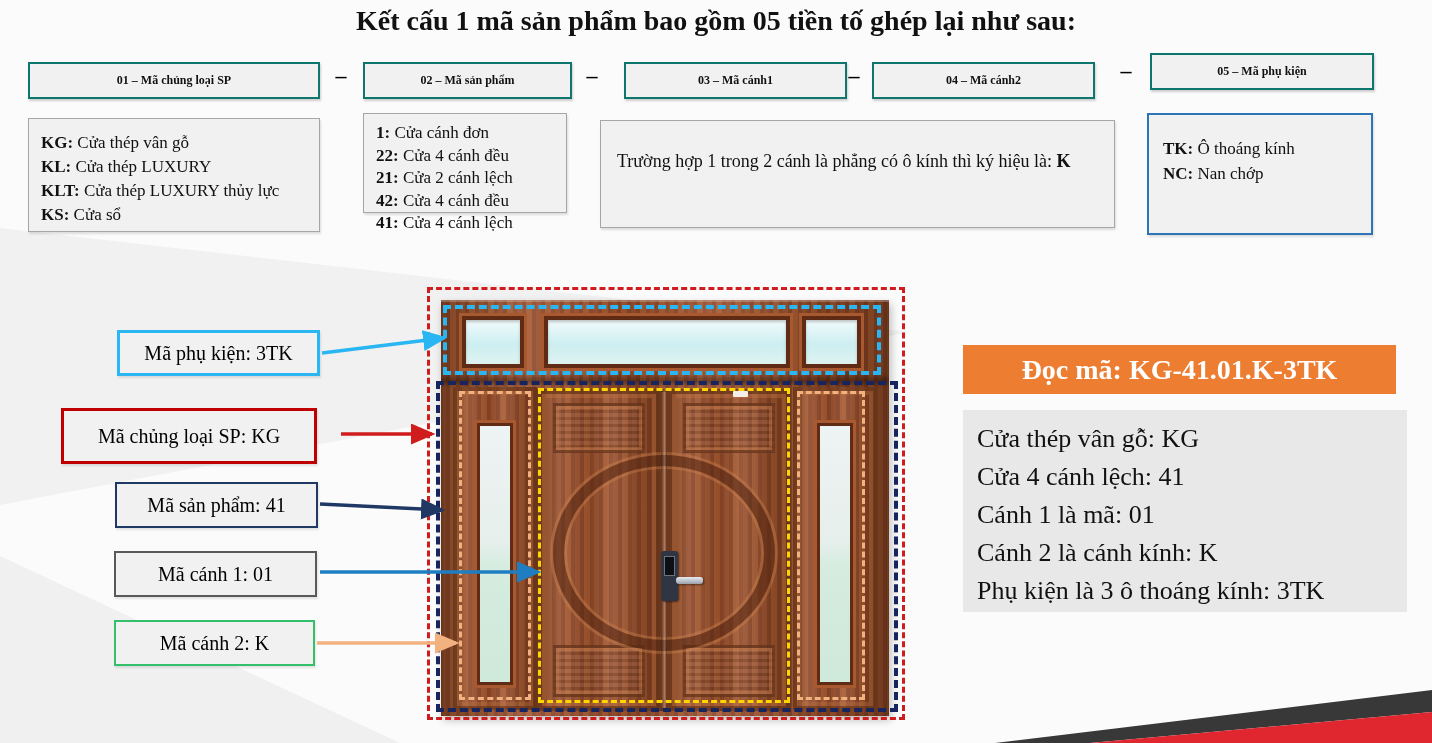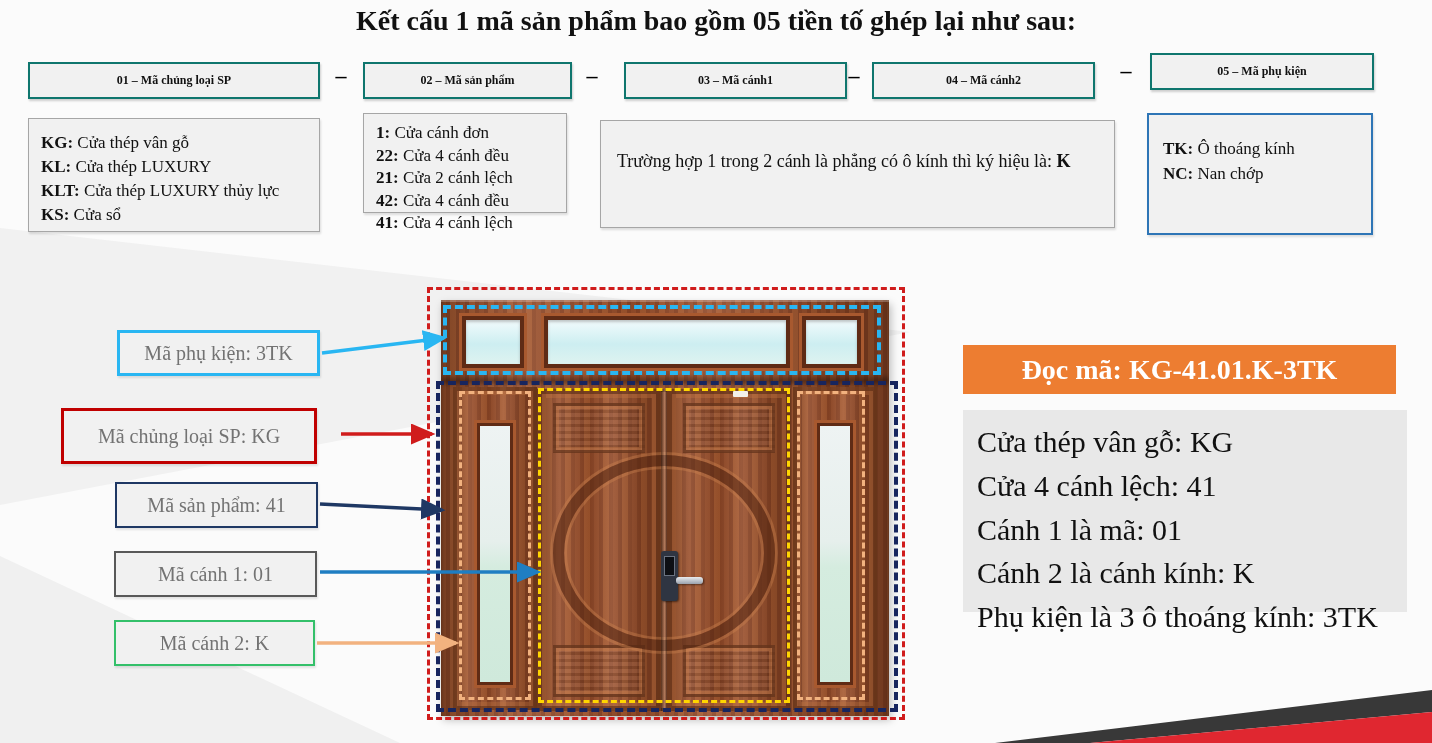--- a/index.html
+++ b/index.html
@@ -29,21 +29,21 @@
   
   .lgbox { background:#f1f1f1; border:1.5px solid #a6a6a6; box-shadow:1px 2px 2px rgba(0,0,0,.12);
            font-size:17px; color:#111; z-index:2; }
   .lg1 { left:28px;  top:118px; width:292px; height:114px; padding:12px 12px; line-height:1.42; }
   .lg2 { left:363px; top:113px; width:204px; height:100px; padding:8px 12px;  line-height:1.33; }
   .lg3 { left:600px; top:120px; width:515px; height:108px; padding:27px 16px 0 16px; line-height:1.52; font-size:18px; }
   .lg5 { left:1147px; top:113px; width:226px; height:122px; padding:22px 14px; line-height:1.45; border:2px solid #2e75b6; }
 
   
   .lbl { background:#f1f1f1; display:flex; align-items:center; justify-content:center;
-         font-size:20px; color:#737373; z-index:2; box-shadow:1px 2px 2px rgba(0,0,0,.10); }
+         font-size:20px; color:#000000; z-index:2; box-shadow:1px 2px 2px rgba(0,0,0,.10); }
   .lb1 { left:117px; top:330px; width:203px; height:46px; border:3px solid #29b6f2; }
   .lb2 { left:61px;  top:408px; width:256px; height:56px; border:3px solid #c00000; }
   .lb3 { left:115px; top:482px; width:203px; height:46px; border:2.5px solid #1f3864; }
   .lb4 { left:114px; top:551px; width:203px; height:46px; border:2px solid #595959; }
   .lb5 { left:114px; top:620px; width:201px; height:46px; border:2px solid #34c06a; }
 
   
   .door-photo { left:441px; top:300px; width:448px; height:416px; z-index:2;
                 box-shadow:2px 4px 8px rgba(0,0,0,.25); }
   .wood { background:
@@ -93,21 +93,21 @@
   .ov-main    { left:436px; top:381px; width:462px; height:331px; border:4px dashed #17255e; }
   .ov-leaf1   { left:538px; top:388px; width:252px; height:315px; border:3px dashed #ffd500; }
   .ov-side-l  { left:459px; top:391px; width:72px;  height:309px; border:3px dashed #f2b27f; }
   .ov-side-r  { left:797px; top:391px; width:68px;  height:309px; border:3px dashed #f2b27f; }
 
   
   .read-hdr { left:963px; top:345px; width:433px; height:49px; background:#ed7d31;
               color:#fff; font-weight:bold; font-size:28px;
               display:flex; align-items:center; justify-content:center; z-index:2; }
   .read-box { left:963px; top:410px; width:444px; height:202px; background:#e8e8e8;
-              font-size:30px; color:#111; padding:10px 0 0 14px; line-height:1.46; z-index:2; }
+              font-size:26px; color:#111; padding:10px 0 0 14px; line-height:1.46; z-index:2; }
 </style>
 </head>
 <body>
 
 <svg class="bg-deco" width="1432" height="743" viewBox="0 0 1432 743">
   <polygon points="0,228 910,332 0,505" fill="#f1f1f1"></polygon>
   <polygon points="0,556 400,743 0,743" fill="#f0f0f0"></polygon>
   <polygon points="995,743 1432,690 1432,712 1090,743" fill="#383838"></polygon>
   <polygon points="1090,743 1432,712 1432,743" fill="#e02730"></polygon>
 </svg>

